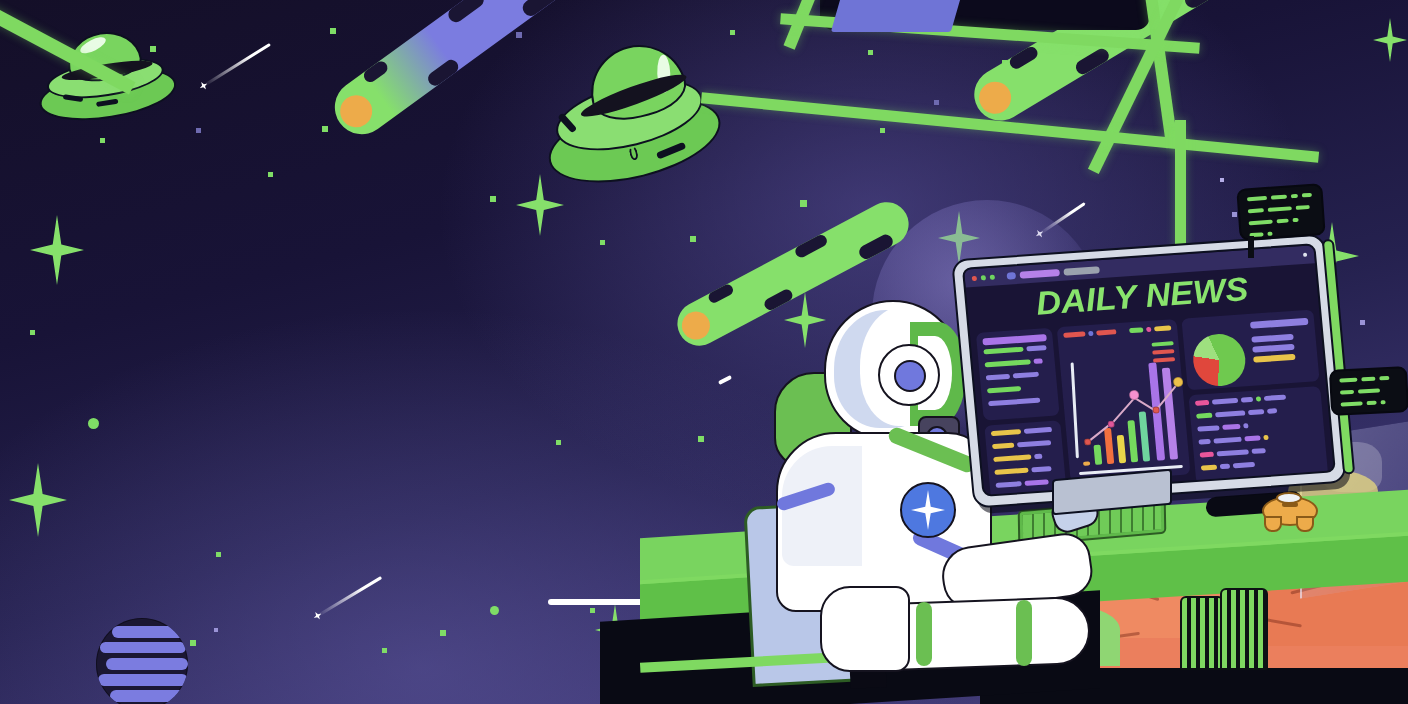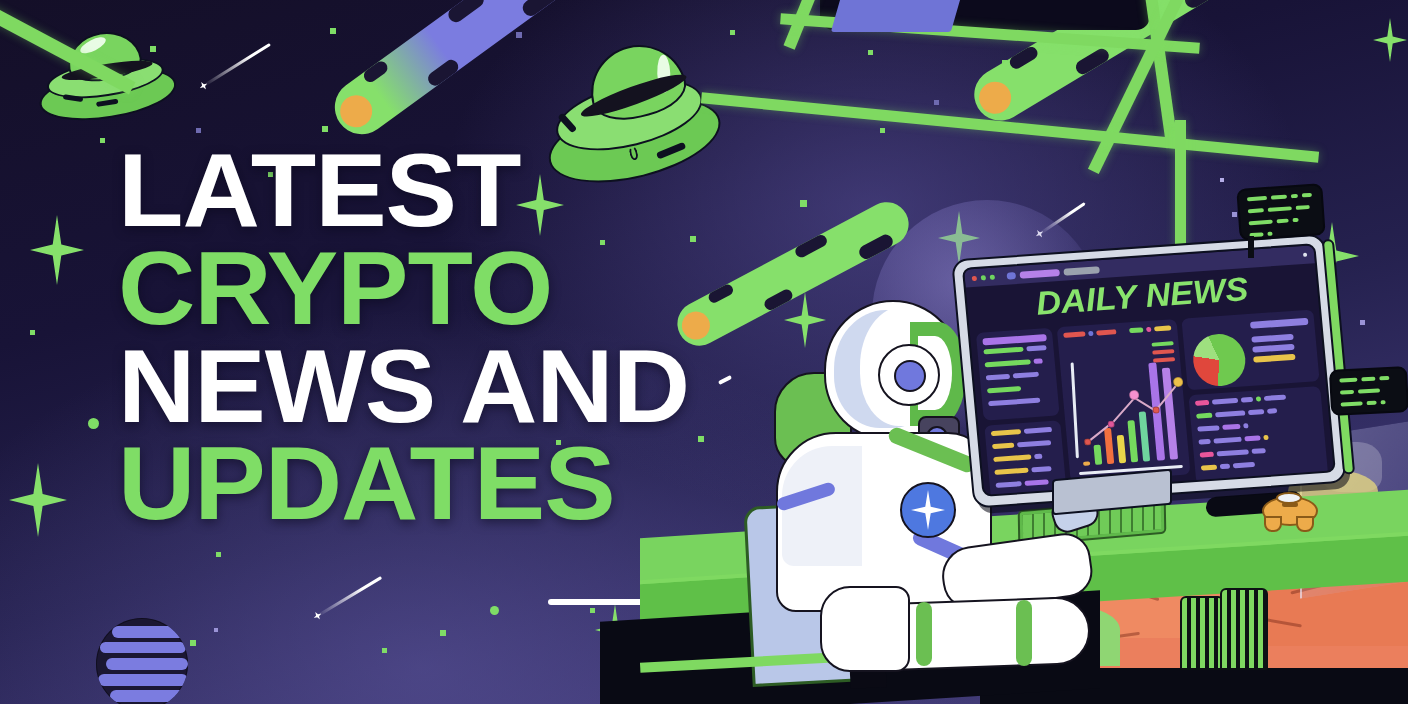--- a/index.html
+++ b/index.html
@@ -262,26 +262,20 @@
 
     <div class="pane" style="left:836px;top:-4px;width:120px;height:36px;background:#6f74d6;border-radius:3px;transform:skewX(-16deg);"></div>
 
     <div class="frame" style="left:-30px;top:10px;width:14px;height:180px;transform:rotate(-62deg);transform-origin:top left;"></div>
     <div class="frame" style="left:1180px;top:-20px;width:12px;height:210px;transform:rotate(26deg);transform-origin:top left;"></div>
 
     <div class="frame" style="left:700px;top:122px;width:620px;height:11px;transform:rotate(5.5deg);"></div>
     <div class="frame" style="left:1175px;top:120px;width:11px;height:150px;"></div>
   </div>
 
-  <div class="headline">
-    <div class="hl-w">LATEST</div>
-    <div class="hl-g">CRYPTO</div>
-    <div class="hl-w">NEWS AND</div>
-    <div class="hl-g">UPDATES</div>
-  </div>
 
   <div class="mars" style="left:1000px;top:560px;width:408px;height:130px;"></div>
   <div class="mars" style="left:1012px;top:548px;width:240px;height:90px;border-radius:60% 50% 0 0;background:#ef8a62;"></div>
   <div class="mars" style="left:1240px;top:556px;width:200px;height:90px;border-radius:60% 40% 0 0;background:#e87a54;"></div>
   <div class="marsline" style="left:1120px;top:592px;width:40px;height:3px;transform:rotate(18deg);"></div>
   <div class="marsline" style="left:1290px;top:586px;width:46px;height:3px;transform:rotate(-14deg);"></div>
   <div class="marsline" style="left:1250px;top:620px;width:52px;height:3px;transform:rotate(10deg);"></div>
   <div class="marsline" style="left:1080px;top:636px;width:60px;height:3px;transform:rotate(-8deg);"></div>
   <div class="mars" style="left:1000px;top:606px;width:120px;height:60px;border-radius:50% 40% 0 0;background:#8fd673;"></div>
   <div class="deskDark" style="left:980px;top:668px;width:428px;height:36px;"></div>

